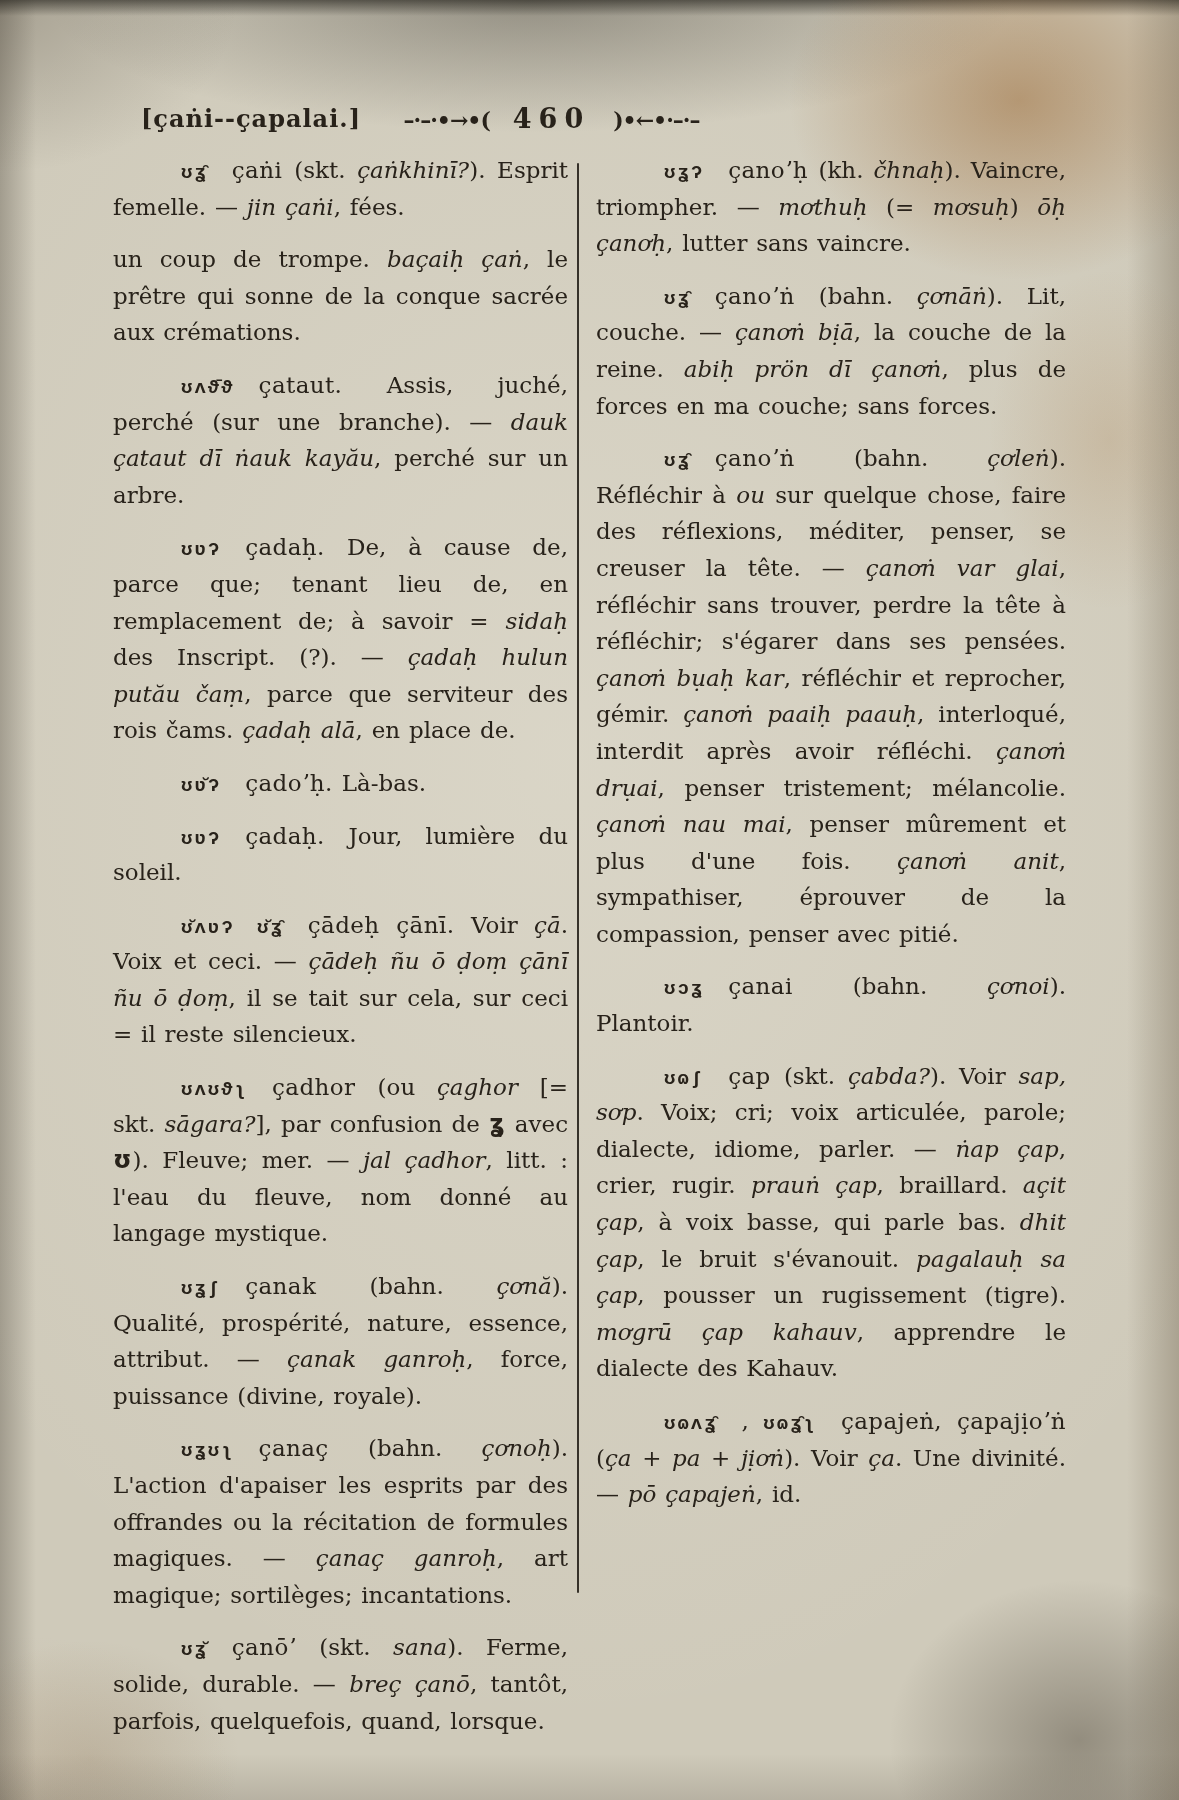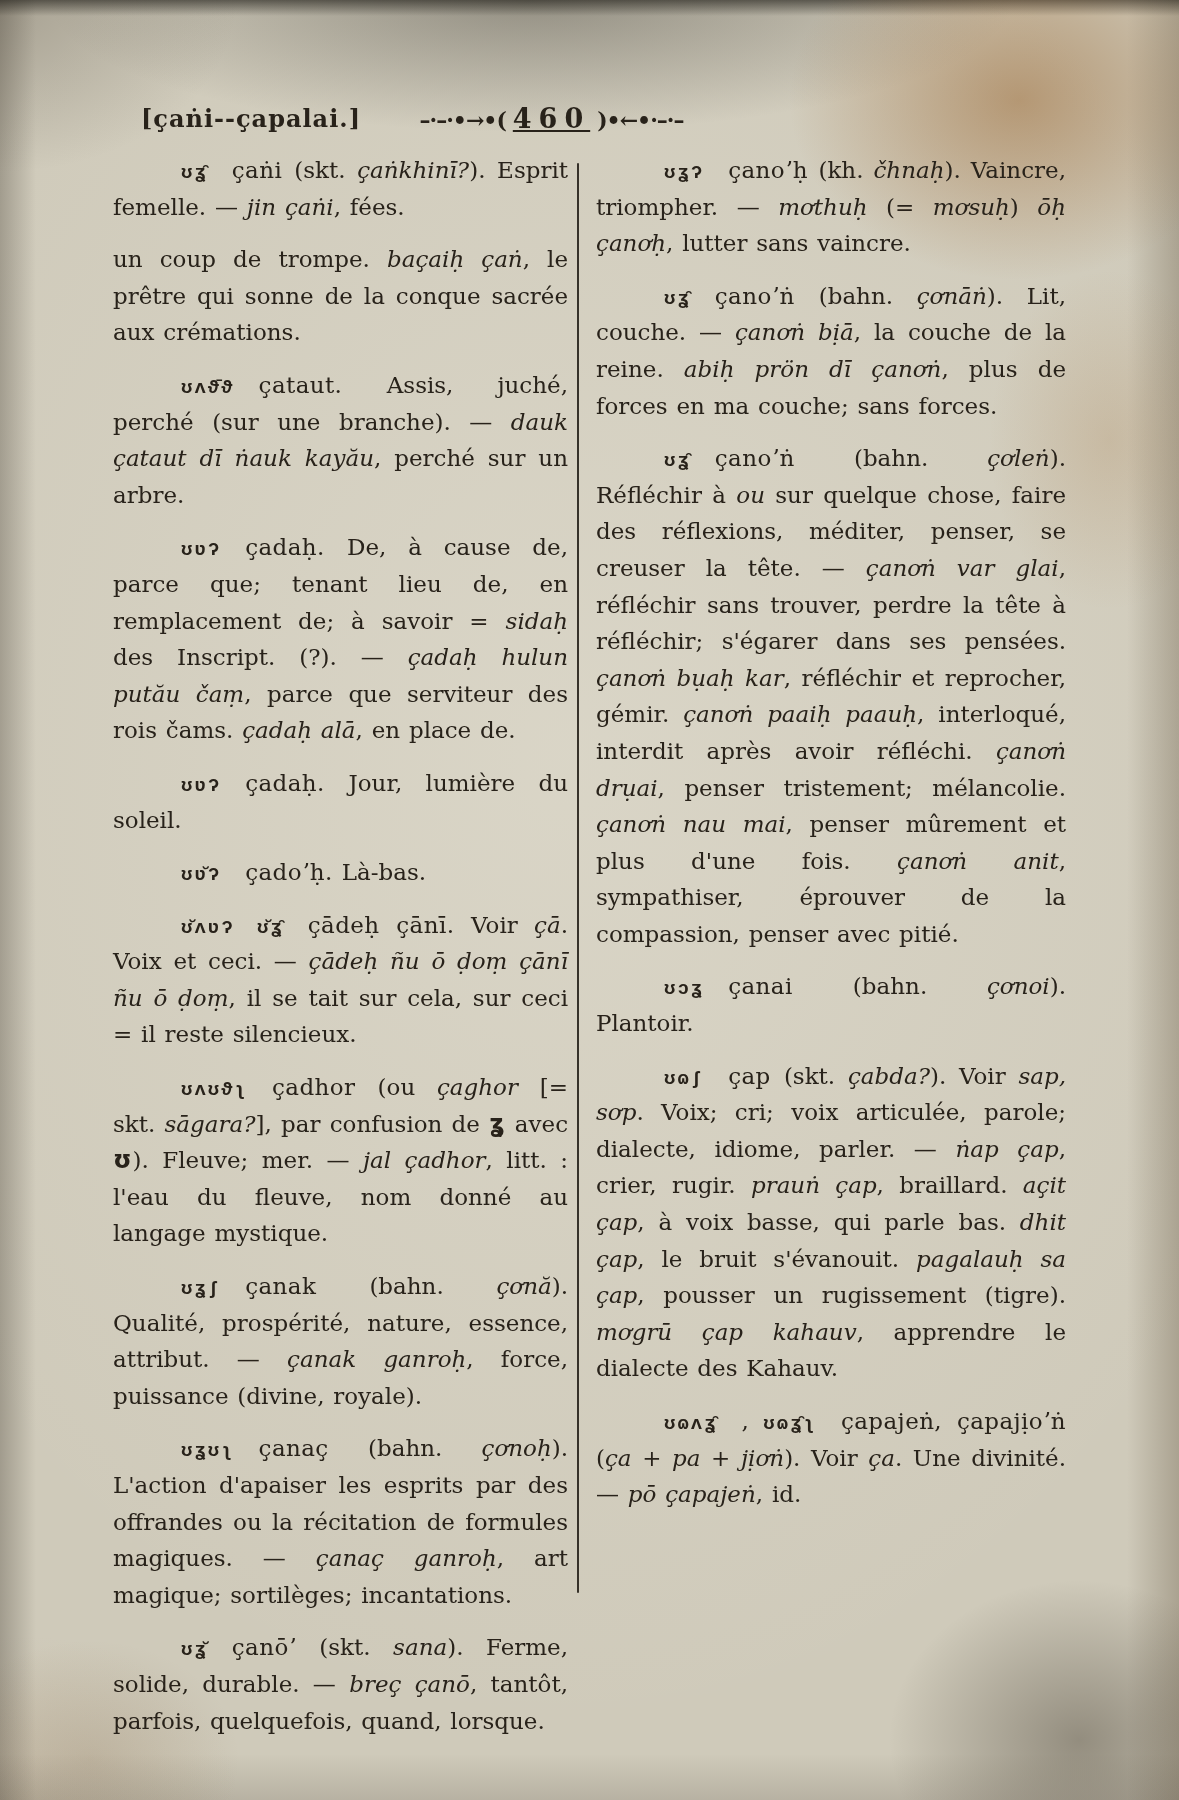--- a/index.html
+++ b/index.html
@@ -34,21 +34,21 @@
     position:absolute;left:113px;top:104px;
     font-size:24px;font-weight:700;letter-spacing:1px;white-space:nowrap;margin-left:28px;
   }
   .pagenum-wrap{
     position:absolute;left:0;top:103px;width:100%;
     text-align:center;white-space:nowrap;
     transform:translateX(-38px);
     font-size:22px;
   }
   .ornament{letter-spacing:-1px;font-weight:700;}
-  .pagenum{font-weight:700;font-size:27px;letter-spacing:7px;margin:0 0;text-decoration:underline;}
+  .pagenum{font-weight:700;font-size:27px;letter-spacing:7px;margin:0 16px;}
 
   .divider{
     position:absolute;left:577px;top:163px;width:2px;height:1430px;
     background:rgba(32,27,20,.88);border-radius:1px;
   }
 
   .col{
     position:absolute;top:152px;
     text-align:justify;
     font-size:23px;line-height:36.6px;
@@ -90,22 +90,22 @@
     <span class="ornament">)•←•·–·–</span>
   </div>
 
   <div class="divider"></div>
 
   <div class="col col-left" id="col-left">
       <p class="entry indented"><span class="seg-cham">ʊʓ̑</span><span class="seg-bold">çaṅi </span><span class="seg-roman">(skt. </span><span class="seg-italic">çaṅkhinī?</span><span class="seg-roman">).  Esprit femelle. — </span><span class="seg-italic">jin çaṅi</span><span class="seg-roman">, fées.</span></p>
       <p class="entry"><span class="seg-roman">un coup de trompe. </span><span class="seg-italic">baçaiḥ çaṅ</span><span class="seg-roman">, le prêtre qui sonne de la conque sacrée aux crémations.</span></p>
       <p class="entry indented"><span class="seg-cham">ʊʌϑ̄ϑ</span><span class="seg-bold">çataut. </span><span class="seg-roman">Assis, juché, perché (sur une branche). — </span><span class="seg-italic">dauk çataut dī ṅauk kayău</span><span class="seg-roman">, perché sur un arbre.</span></p>
       <p class="entry indented"><span class="seg-cham">ʊʋʔ</span><span class="seg-bold">çadaḥ. </span><span class="seg-roman">De, à cause de, parce que; tenant lieu de, en remplacement de; à savoir = </span><span class="seg-italic">sidaḥ</span><span class="seg-roman"> des Inscript. (?). — </span><span class="seg-italic">çadaḥ hulun putău čaṃ</span><span class="seg-roman">, parce que serviteur des rois čams. </span><span class="seg-italic">çadaḥ alā</span><span class="seg-roman">, en place de.</span></p>
+      <p class="entry indented"><span class="seg-cham">ʊʋ̆ʔ</span><span class="seg-bold">çadoʼḥ. </span><span class="seg-roman">Là-bas.</span></p>
       <p class="entry indented"><span class="seg-cham">ʊʋʔ</span><span class="seg-bold">çadaḥ. </span><span class="seg-roman">Jour, lumière du soleil.</span></p>
-      <p class="entry indented"><span class="seg-cham">ʊʋ̆ʔ</span><span class="seg-bold">çadoʼḥ. </span><span class="seg-roman">Là-bas.</span></p>
       <p class="entry indented"><span class="seg-cham">ʊ̆ʌʋʔ ʊ̆ʓ̑</span><span class="seg-bold">çādeḥ çānī. </span><span class="seg-roman">Voir </span><span class="seg-italic">çā</span><span class="seg-roman">. Voix et ceci. — </span><span class="seg-italic">çādeḥ ñu ō ḍoṃ çānī ñu ō ḍoṃ</span><span class="seg-roman">, il se tait sur cela, sur ceci = il reste silencieux.</span></p>
       <p class="entry indented"><span class="seg-cham">ʊʌʊϑʅ</span><span class="seg-bold">çadhor </span><span class="seg-roman">(ou </span><span class="seg-italic">çaghor</span><span class="seg-roman"> [= skt. </span><span class="seg-italic">sāgara?</span><span class="seg-roman">], par confusion de </span><span class="seg-cham-inline">ʓ</span><span class="seg-roman"> avec </span><span class="seg-cham-inline">ʊ</span><span class="seg-roman">). Fleuve; mer. — </span><span class="seg-italic">jal çadhor</span><span class="seg-roman">, litt. : l'eau du fleuve, nom donné au langage mystique.</span></p>
       <p class="entry indented"><span class="seg-cham">ʊʓʃ</span><span class="seg-bold">çanak </span><span class="seg-roman">(bahn. </span><span class="seg-italic">çơnă</span><span class="seg-roman">). Qualité, prospérité, nature, essence, attribut. — </span><span class="seg-italic">çanak ganroḥ</span><span class="seg-roman">, force, puissance (divine, royale).</span></p>
       <p class="entry indented"><span class="seg-cham">ʊʓʊʅ</span><span class="seg-bold">çanaç </span><span class="seg-roman">(bahn. </span><span class="seg-italic">çơnoḥ</span><span class="seg-roman">). L'action d'apaiser les esprits par des offrandes ou la récitation de formules magiques. — </span><span class="seg-italic">çanaç ganroḥ</span><span class="seg-roman">, art magique; sortilèges; incantations.</span></p>
       <p class="entry indented"><span class="seg-cham">ʊʓ̆</span><span class="seg-bold">çanōʼ </span><span class="seg-roman">(skt. </span><span class="seg-italic">sana</span><span class="seg-roman">). Ferme, solide, durable. — </span><span class="seg-italic">breç çanō</span><span class="seg-roman">, tantôt, parfois, quelquefois, quand, lorsque.</span></p>
     </div>
   <div class="col col-right" id="col-right">
       <p class="entry indented"><span class="seg-cham">ʊʓʔ</span><span class="seg-bold">çanoʼḥ </span><span class="seg-roman">(kh. </span><span class="seg-italic">čhnaḥ</span><span class="seg-roman">). Vaincre, triompher. — </span><span class="seg-italic">mơthuḥ</span><span class="seg-roman"> (= </span><span class="seg-italic">mơsuḥ</span><span class="seg-roman">) </span><span class="seg-italic">ōḥ çanơḥ</span><span class="seg-roman">, lutter sans vaincre.</span></p>
       <p class="entry indented"><span class="seg-cham">ʊʓ̑</span><span class="seg-bold">çanoʼṅ </span><span class="seg-roman">(bahn. </span><span class="seg-italic">çơnāṅ</span><span class="seg-roman">). Lit, couche. — </span><span class="seg-italic">çanơṅ bịā</span><span class="seg-roman">, la couche de la reine. </span><span class="seg-italic">abiḥ prön dī çanơṅ</span><span class="seg-roman">, plus de forces en ma couche; sans forces.</span></p>
       <p class="entry indented"><span class="seg-cham">ʊʓ̑</span><span class="seg-bold">çanoʼṅ </span><span class="seg-roman">(bahn. </span><span class="seg-italic">çơleṅ</span><span class="seg-roman">). Réfléchir à </span><span class="seg-italic">ou</span><span class="seg-roman"> sur quelque chose, faire des réflexions, méditer, penser, se creuser la tête. — </span><span class="seg-italic">çanơṅ var glai</span><span class="seg-roman">, réfléchir sans trouver, perdre la tête à réfléchir; s'égarer dans ses pensées. </span><span class="seg-italic">çanơṅ bụaḥ kar</span><span class="seg-roman">, réfléchir et reprocher, gémir. </span><span class="seg-italic">çanơṅ paaiḥ paauḥ</span><span class="seg-roman">, interloqué, interdit après avoir réfléchi. </span><span class="seg-italic">çanơṅ drụai</span><span class="seg-roman">, penser tristement; mélancolie. </span><span class="seg-italic">çanơṅ nau mai</span><span class="seg-roman">, penser mûrement et plus d'une fois. </span><span class="seg-italic">çanơṅ anit</span><span class="seg-roman">, sympathiser, éprouver de la compassion, penser avec pitié.</span></p>

